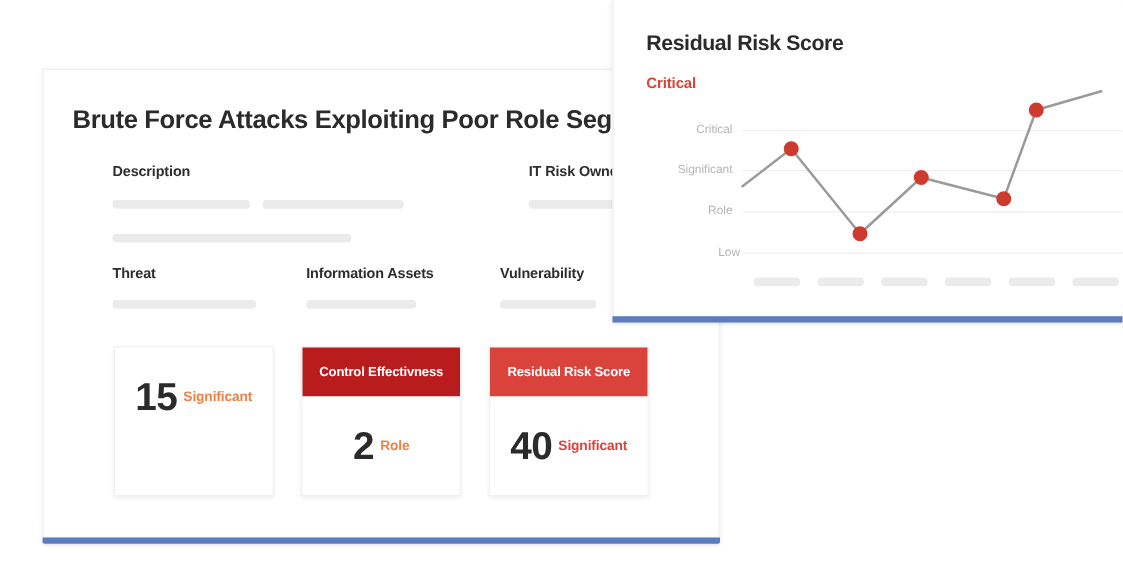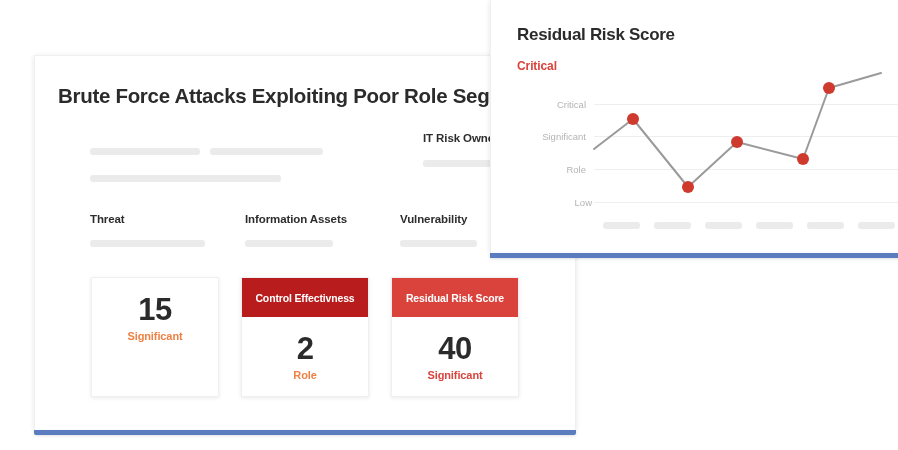--- a/index.html
+++ b/index.html
@@ -98,21 +98,21 @@
     height:39px;
     display:flex;align-items:center;justify-content:center;
     color:#ffffff;
     font-size:10.5px;
     font-weight:bold;
     letter-spacing:-0.15px;
     white-space:nowrap;
   }
   .score-body{
     height:79px;
-    display:flex;flex-direction:column;
+    display:flex;
     align-items:center;justify-content:center;
     gap:5px;
     text-align:center;
   }
   .score-value{
     font-size:31px;
     font-weight:bold;
     color:#2b2b2b;
     line-height:1;
     letter-spacing:-0.5px;
@@ -178,20 +178,21 @@
 </head>
 <body>
 
 <div id="main-card">
 
   <div class="card-title">Brute Force Attacks Exploiting Poor Role Segregation</div>
 
   <div id="fields-row1">
 
     <div id="desc-block">
+      <div class="field-label">Description</div>
       <div id="desc-bars">
         <div class="line1">
           <span class="skel" style="width:110px;"></span>
           <span class="skel" style="width:113px;"></span>
         </div>
         <span class="skel" style="width:191px;margin-top:20px;"></span>
       </div>
     </div>
 
     <div id="owner-block">

